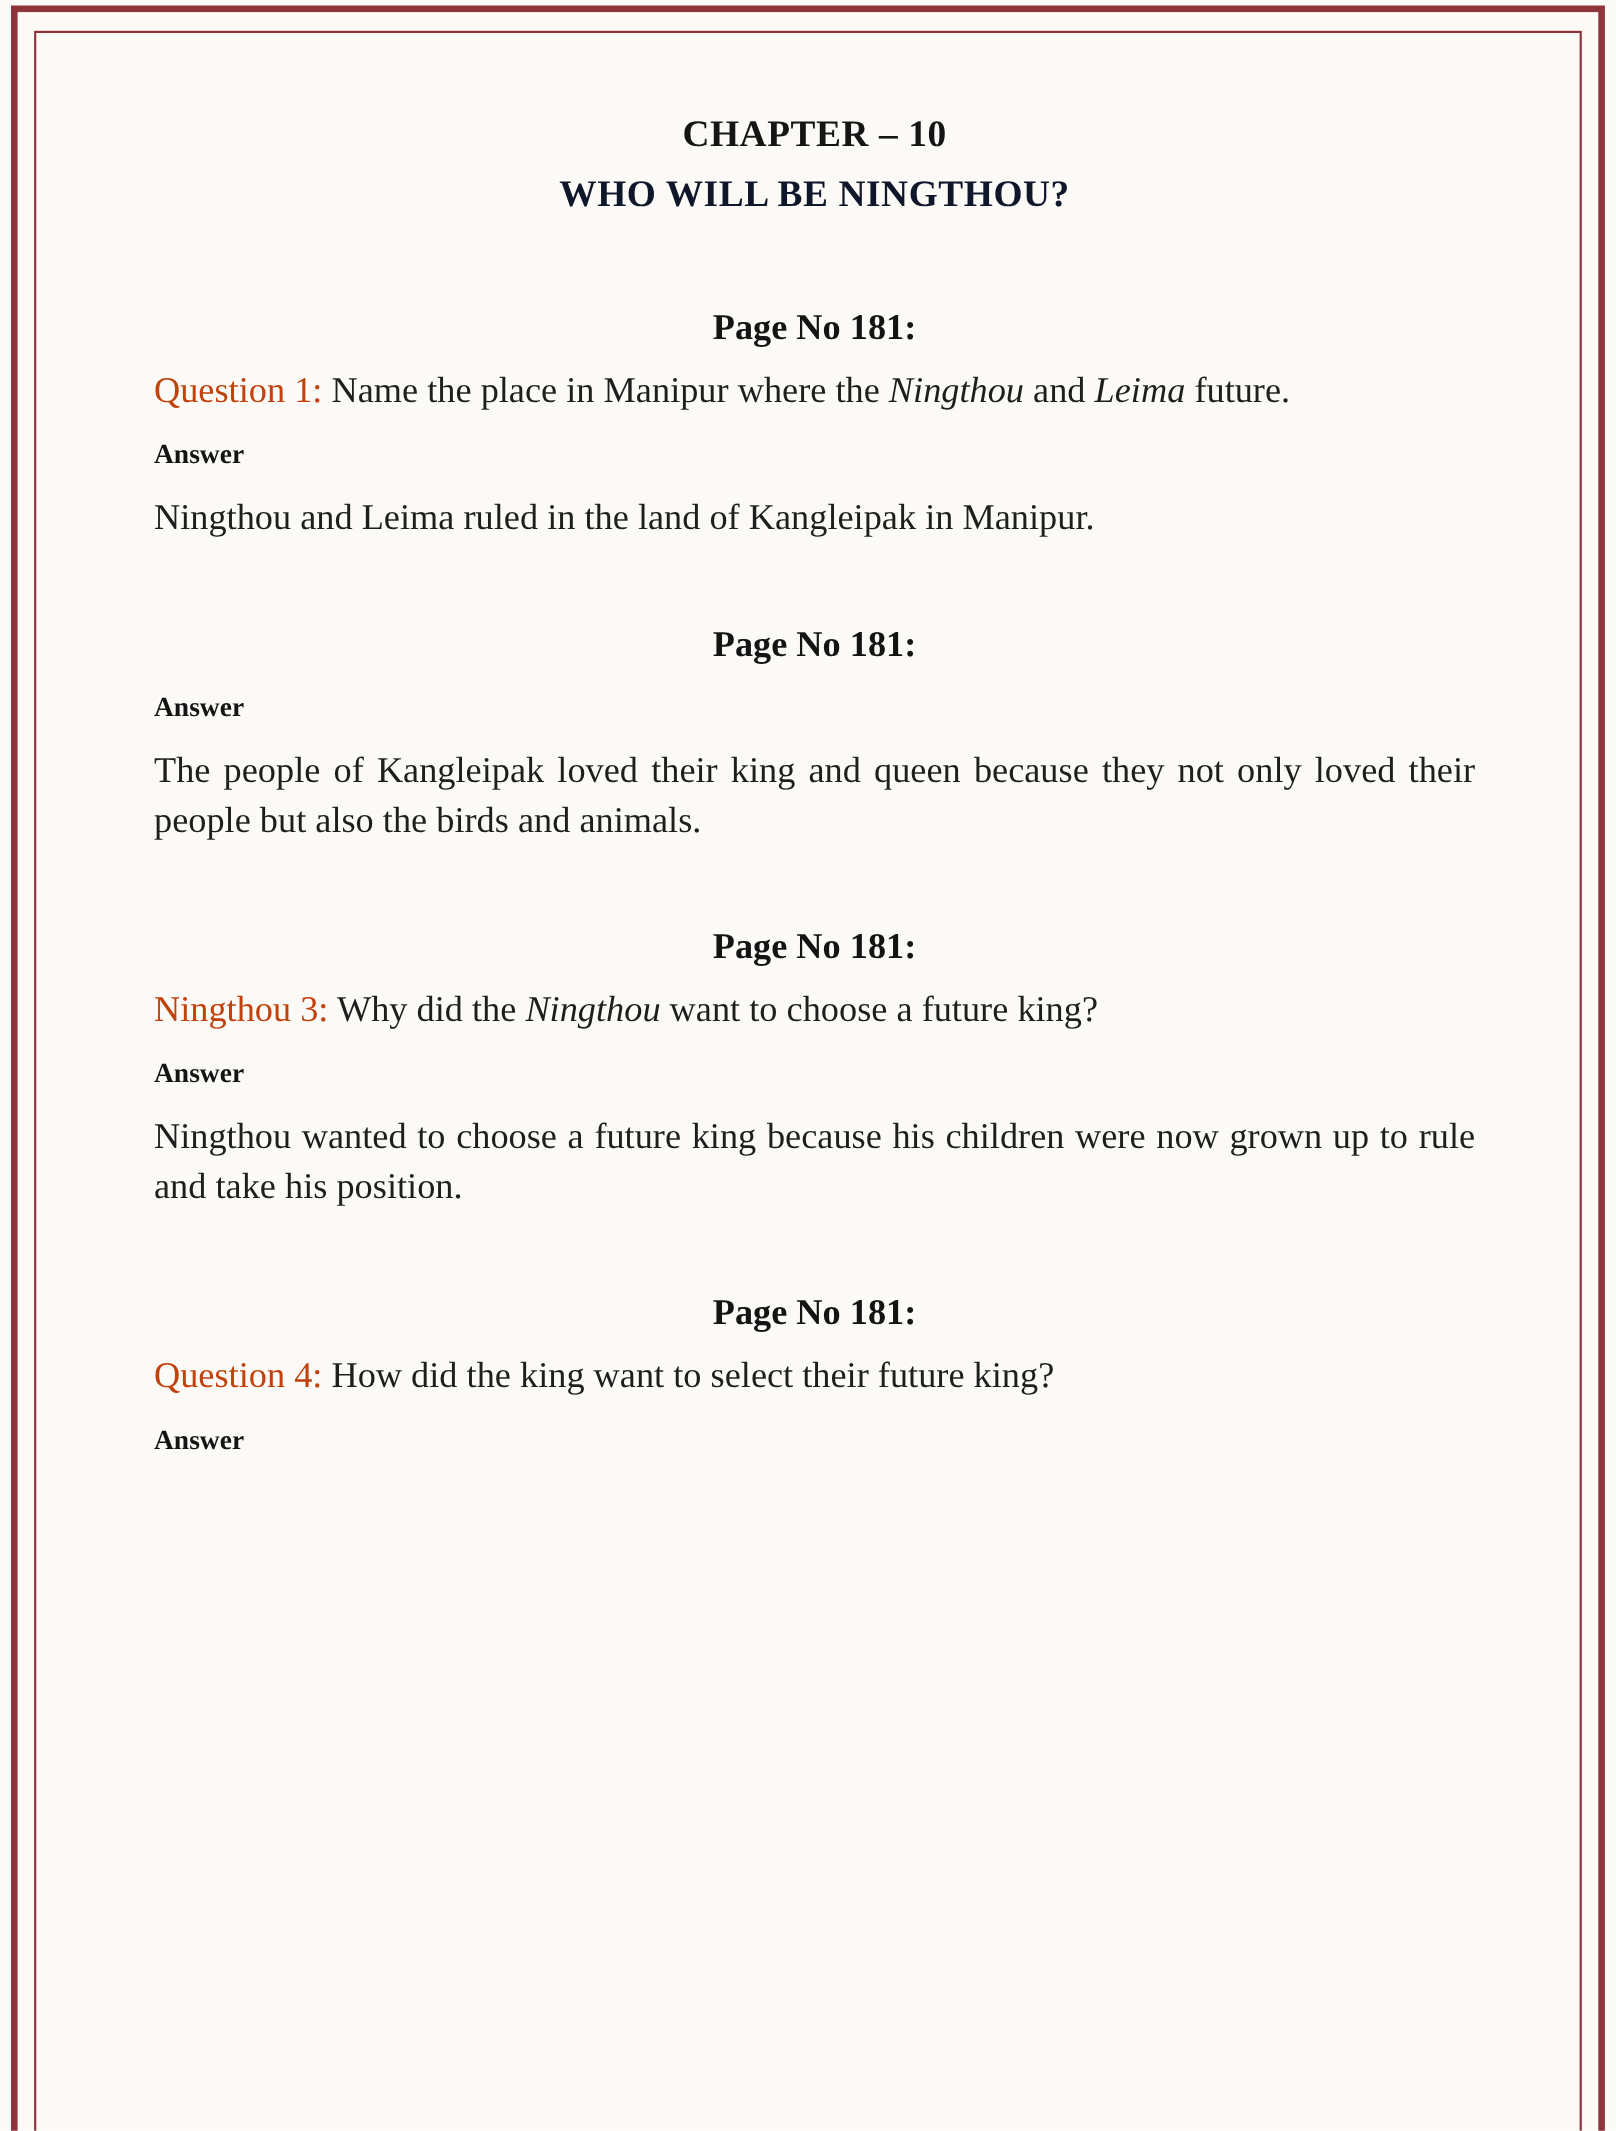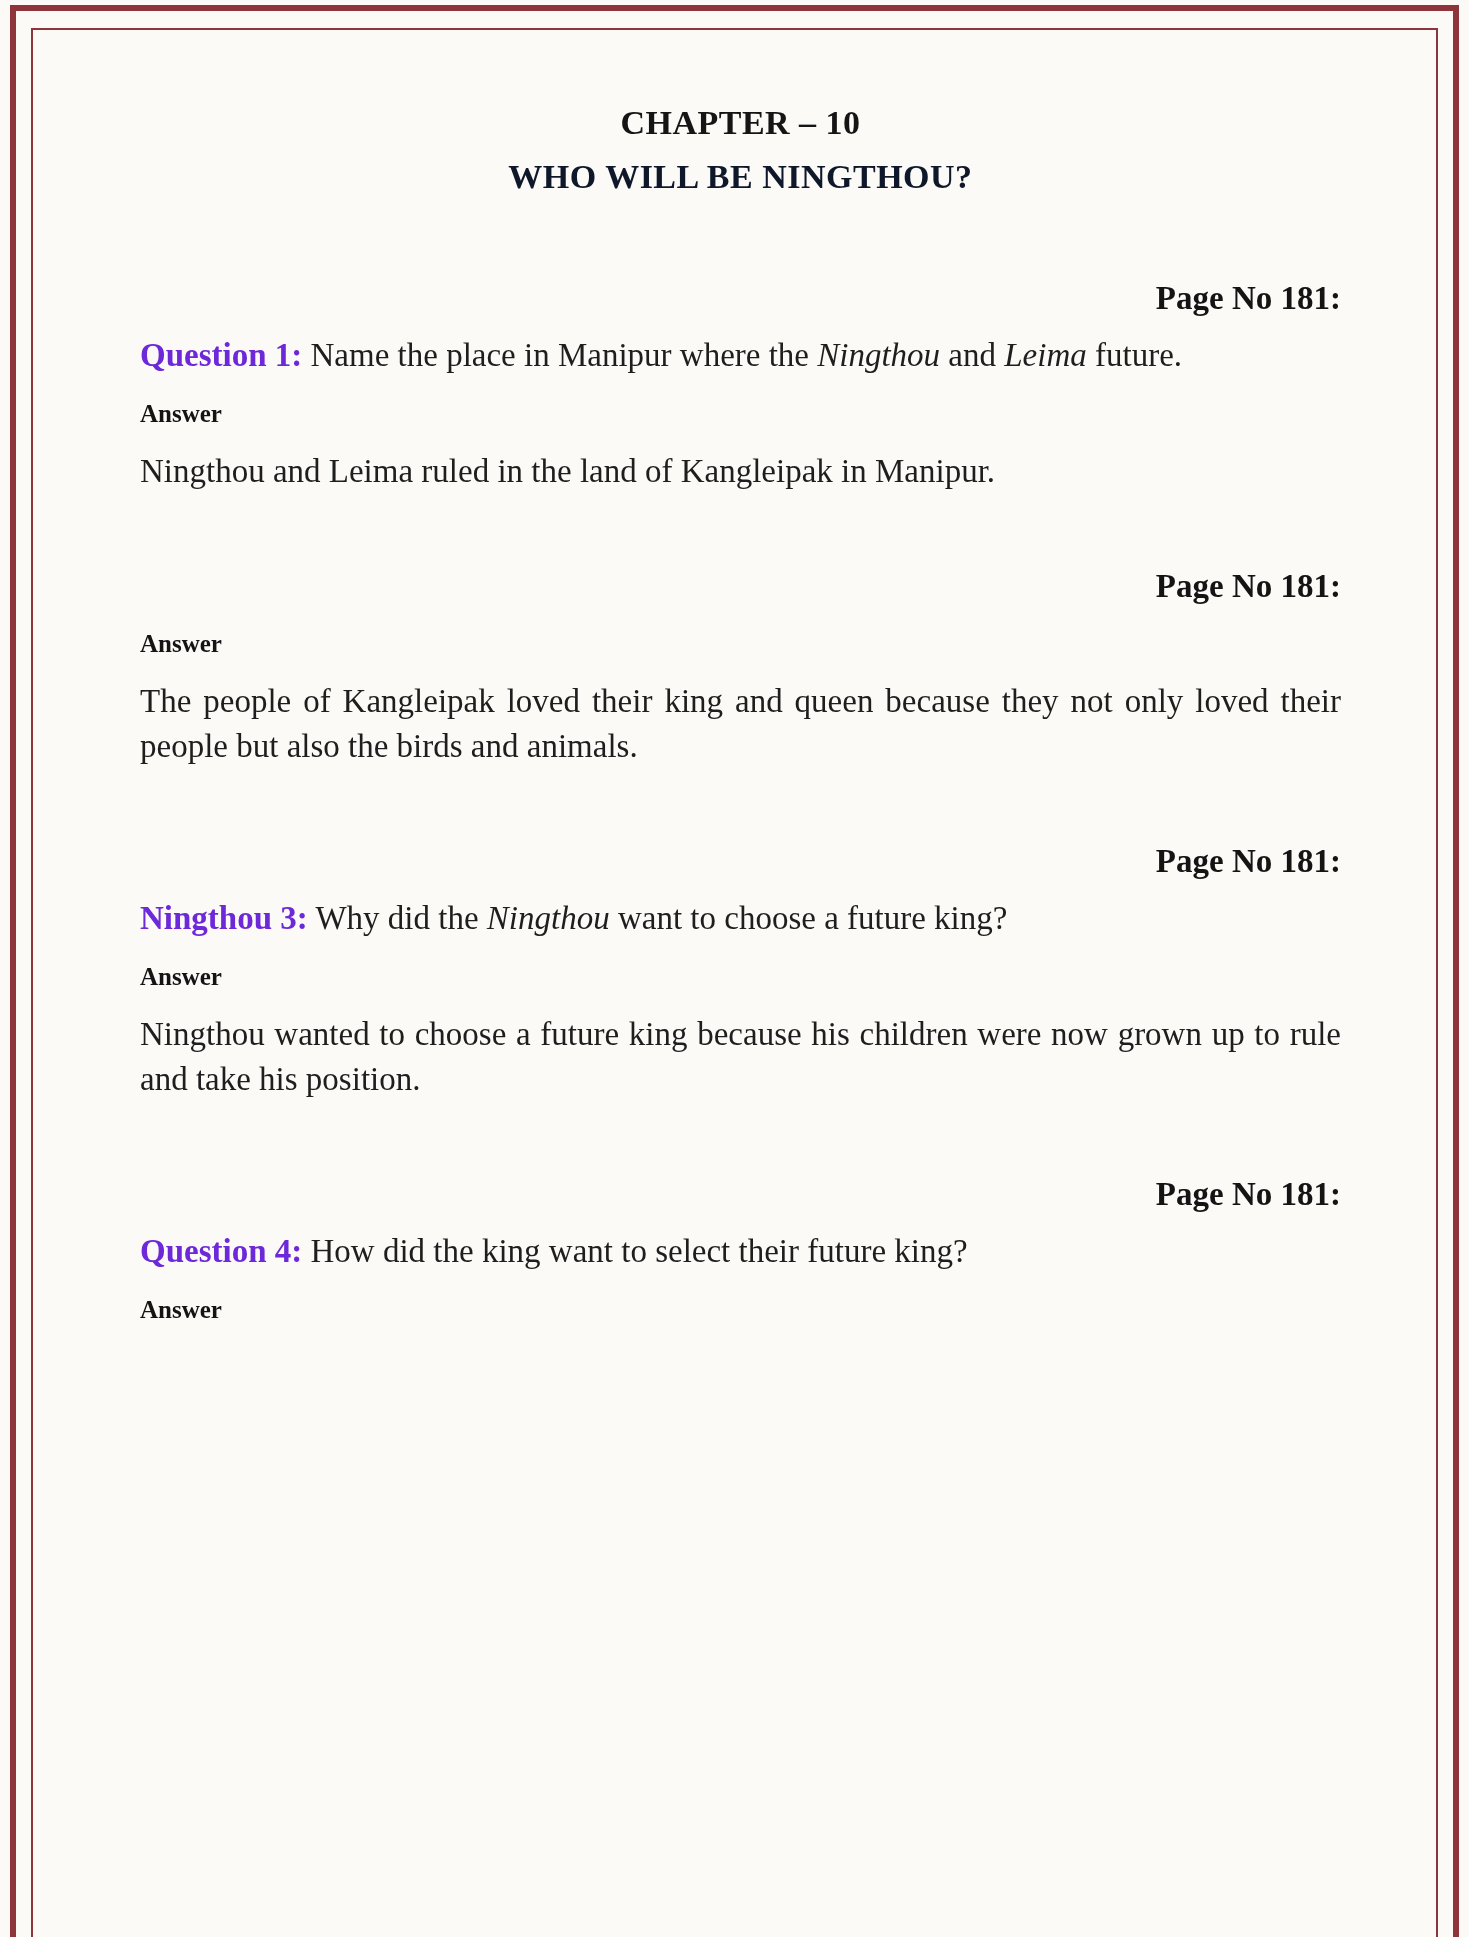--- a/index.html
+++ b/index.html
@@ -66,34 +66,34 @@
   }
   .qa-section {
     margin-top: 70px;
   }
   .qa-section.first {
     margin-top: 77px;
   }
   .page-no {
     font-size: 33px;
     font-weight: bold;
-    text-align: right;
+    text-align: center;
     margin: 0 0 12px 0;
     line-height: 45px;
     color: #141414;
   }
   .question {
     font-size: 33px;
     line-height: 45px;
     text-align: justify;
     margin: 0 0 13px 0;
   }
   .q-label {
-    font-weight: bold;
-    color: #6d28d9;
+    font-weight: normal;
+    color: #c2410c;
   }
   .q-text em {
     font-style: italic;
   }
   .answer-label {
     font-size: 25px;
     font-weight: bold;
     margin: 0 0 13px 0;
     line-height: 45px;
     color: #141414;

